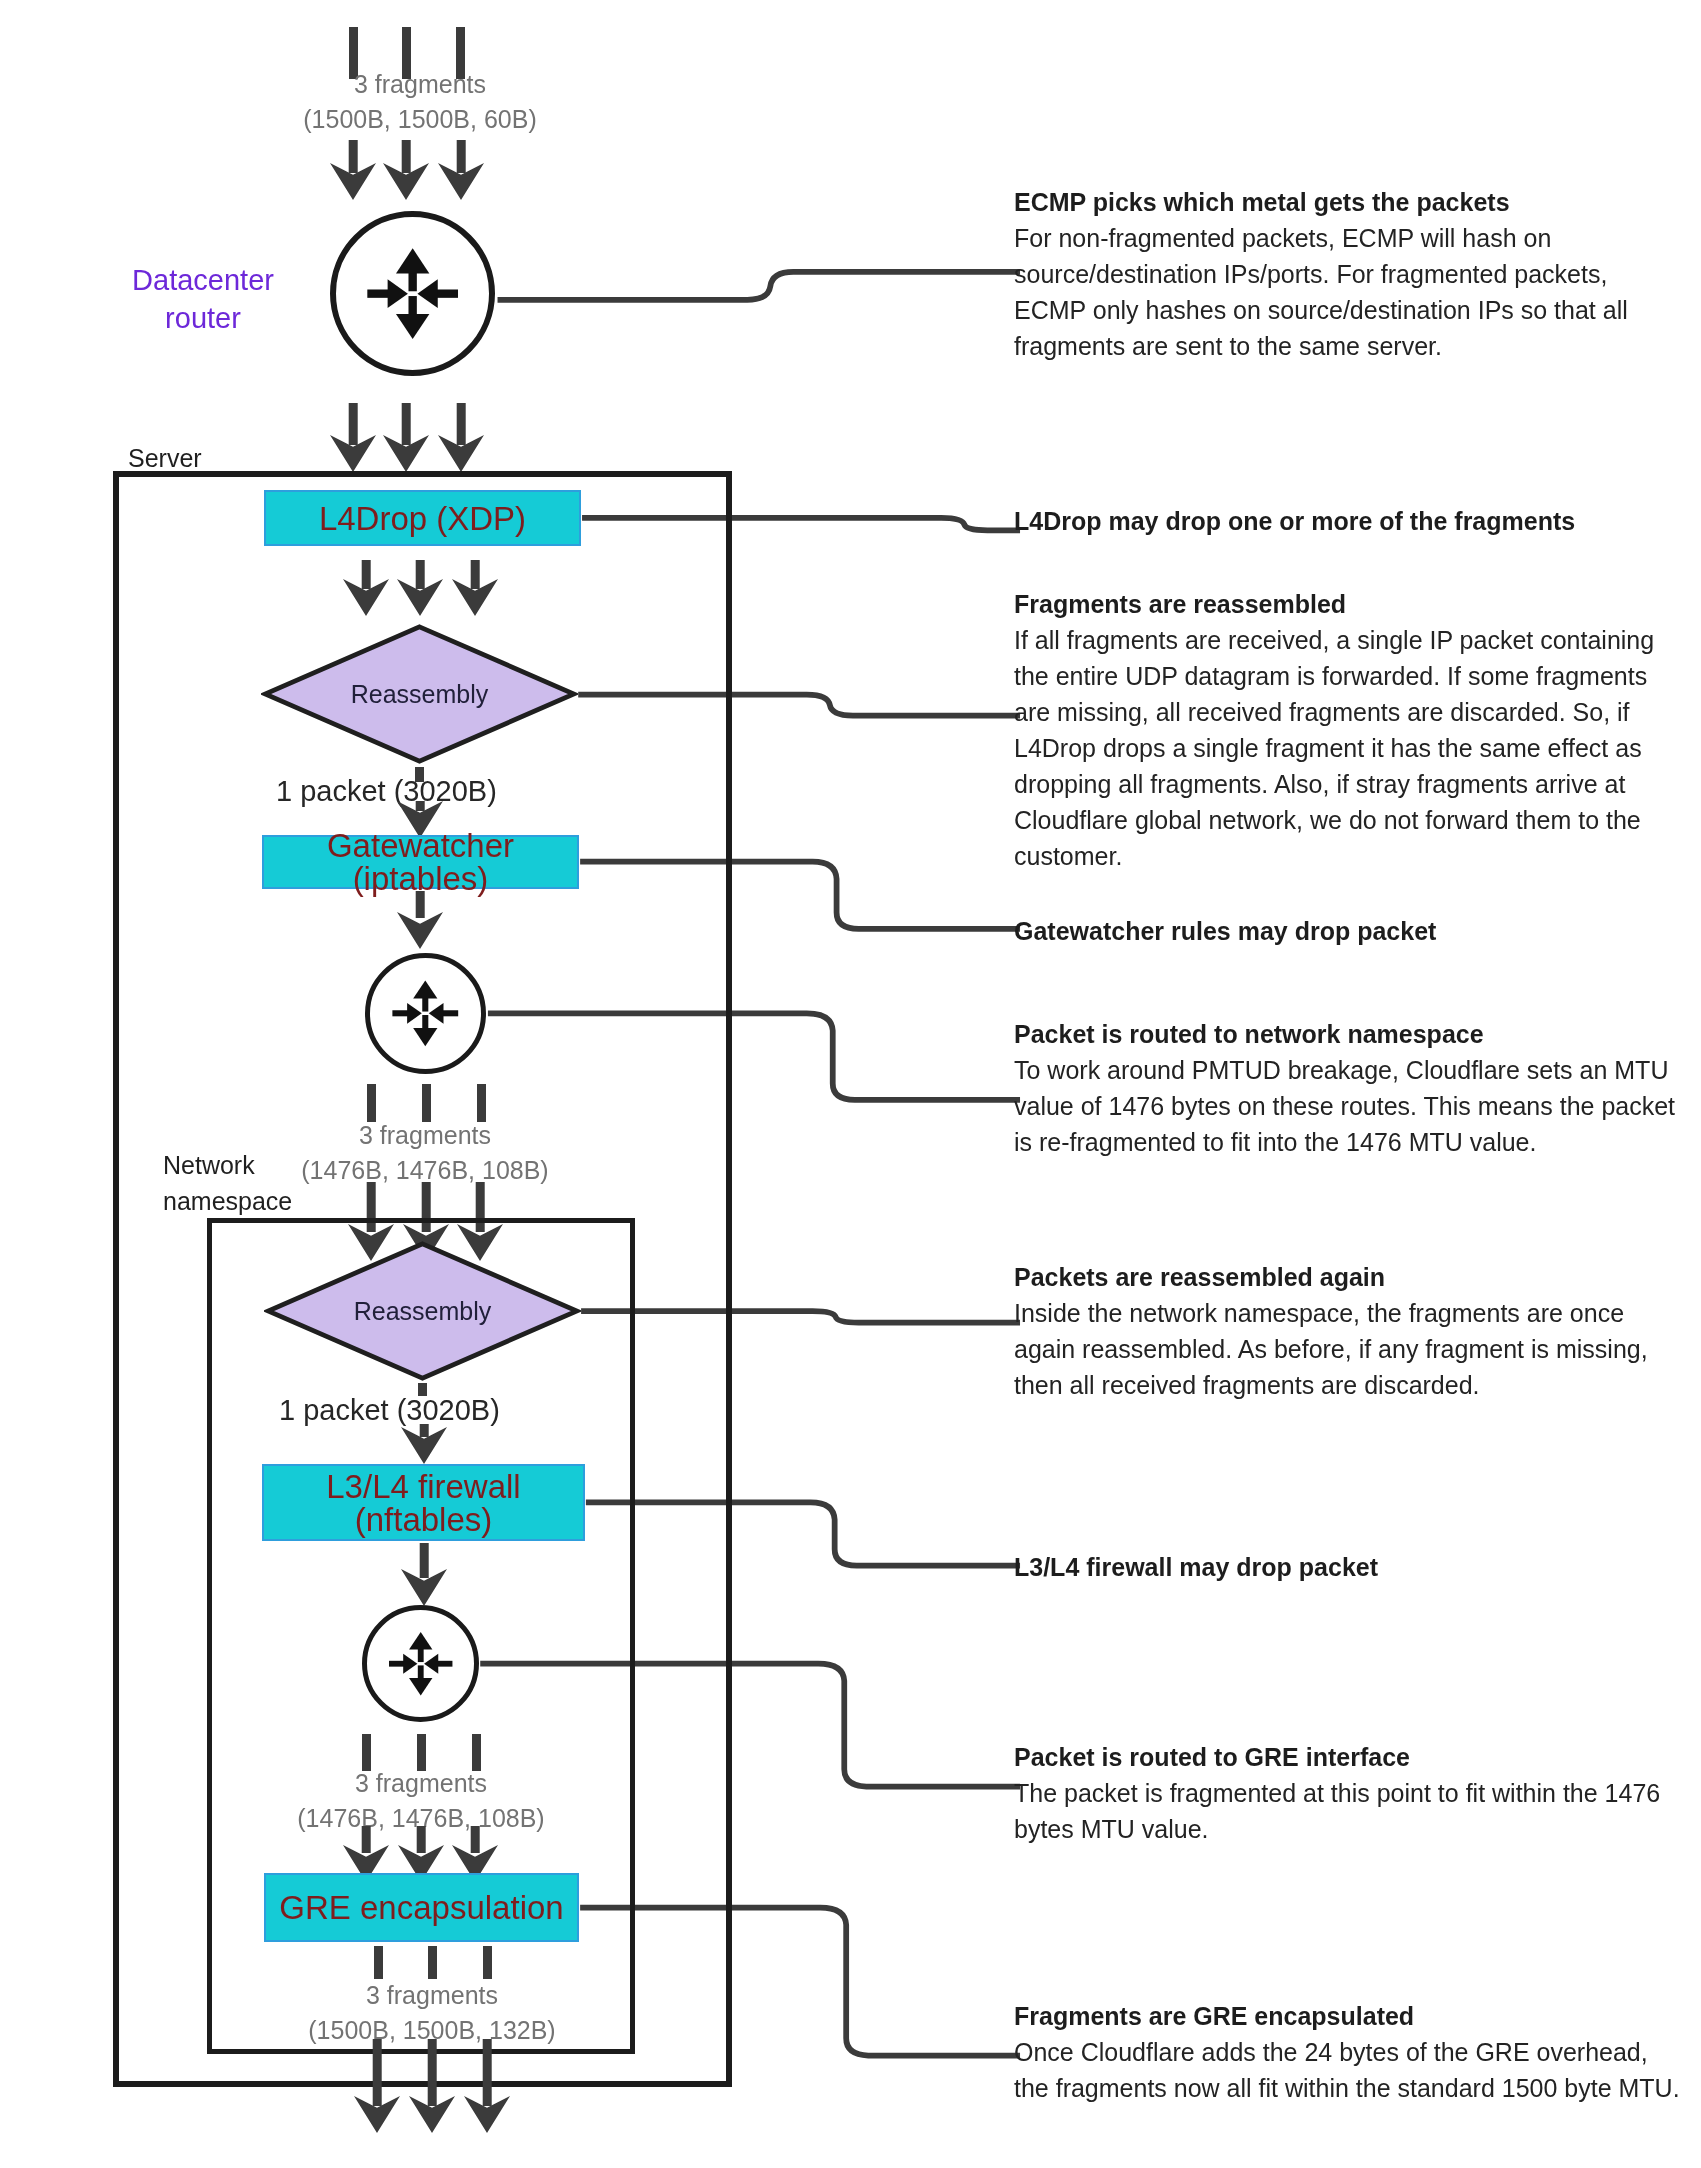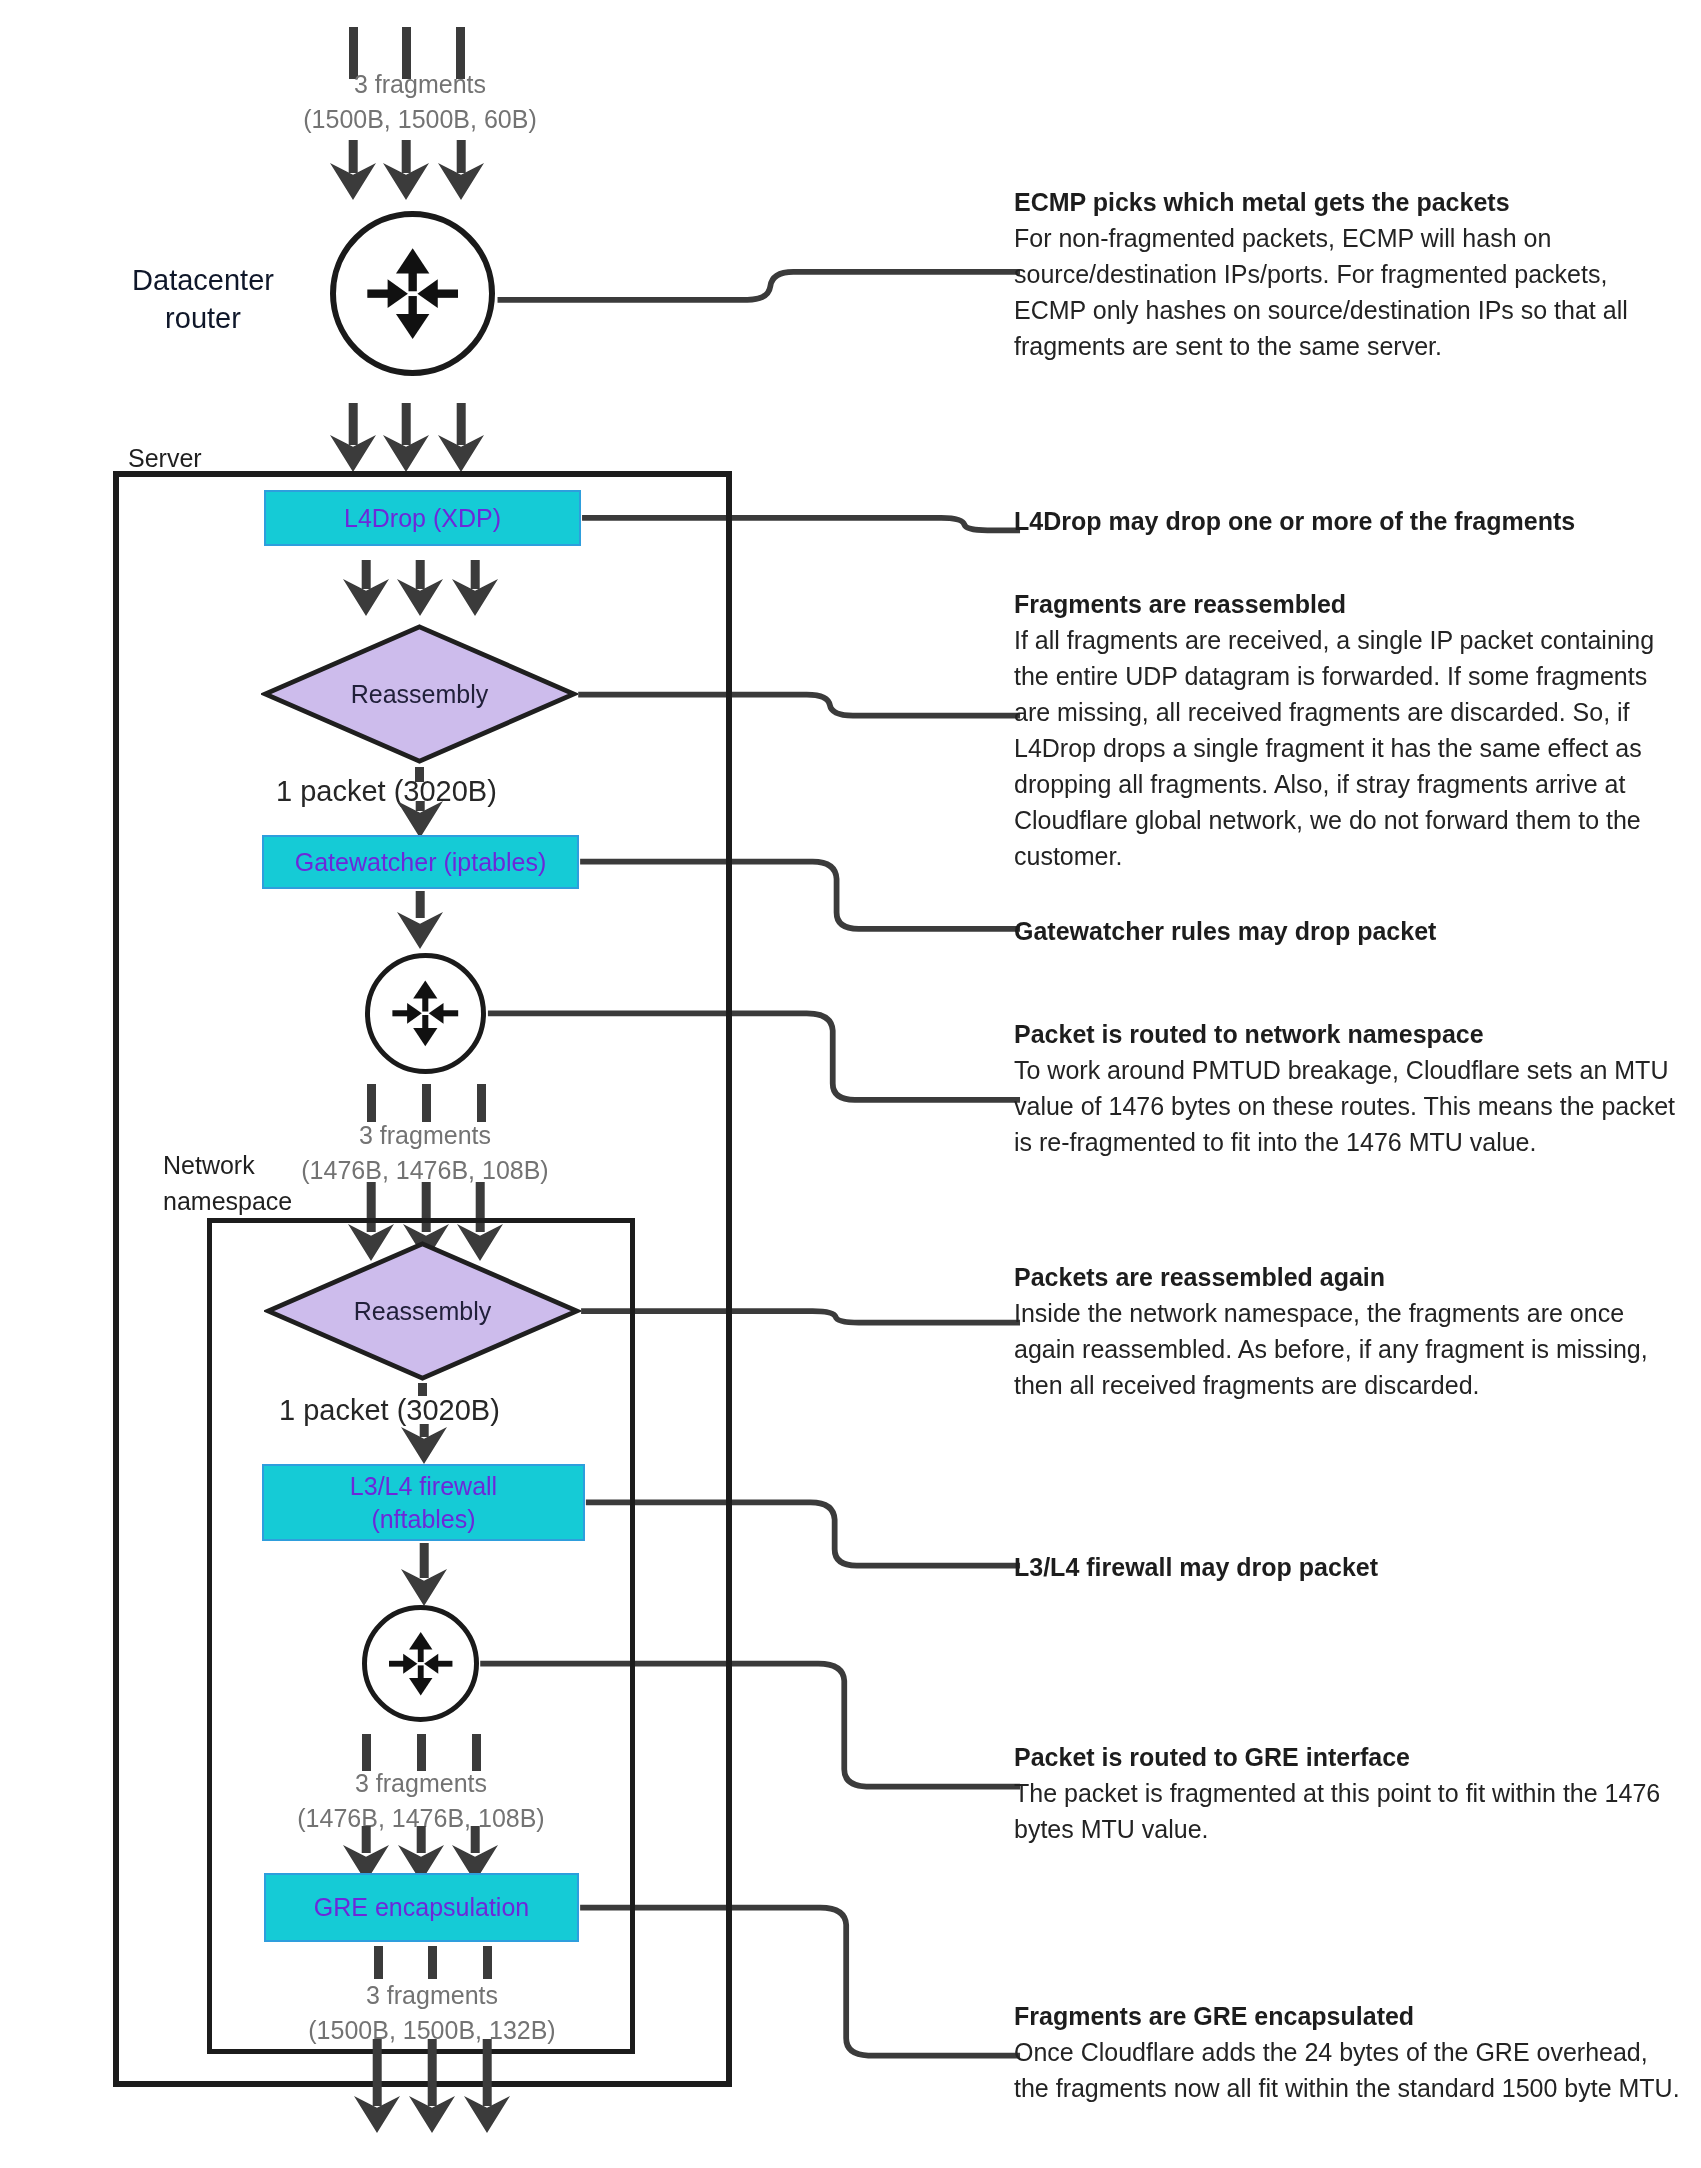--- a/index.html
+++ b/index.html
@@ -23,36 +23,36 @@
   
   .router{position:absolute;background:#ffffff;border:6.7px solid #1a1a1a;border-radius:50%;box-sizing:border-box;
           display:flex;align-items:center;justify-content:center;}
   .router.thin{border-width:5.8px;}
   .router svg{width:78%;height:78%;}
   .router svg .g{fill:#111111;}
 
   
   .pbox{position:absolute;background:#15cbd6;border:2.9px solid #2e9edd;box-sizing:border-box;
         display:flex;flex-direction:column;align-items:center;justify-content:center;
-        font-size:25px;line-height:33px;color:#6d28d9;text-align:center;}
+        font-size:33px;line-height:33px;color:#7f1d1d;text-align:center;}
 
   
   .diamond{position:absolute;}
   .diamond .dlabel{position:absolute;left:0;top:0;width:100%;height:100%;display:flex;align-items:center;justify-content:center;
                    font-size:25px;color:#21203a;}
 
   
   .frame{position:absolute;border:6.7px solid #1c1c1c;box-sizing:border-box;background:transparent;}
   .frame.thin{border-width:5.8px;}
 
   
   .flow-label{position:absolute;text-align:center;font-size:25px;line-height:35px;color:#737373;}
   .packet-label{position:absolute;text-align:left;font-size:29px;line-height:35px;color:#262626;}
   .side-label{position:absolute;font-size:25px;line-height:36px;color:#1f1f1f;}
-  .big-label{position:absolute;text-align:center;font-size:29px;line-height:38px;color:#0f172a;}
+  .big-label{position:absolute;text-align:center;font-size:29px;line-height:38px;color:#6d28d9;}
 
   
   .ann{position:absolute;left:1014px;width:672px;font-size:25px;line-height:36px;color:#232323;}
   .ann .t{font-weight:bold;color:#1d1d1d;}
 </style>
 </head>
 <body>
 
 <div class="canvas">
 

